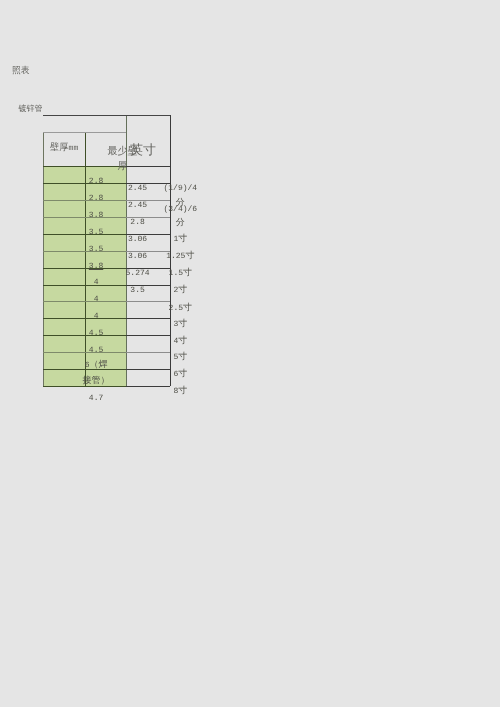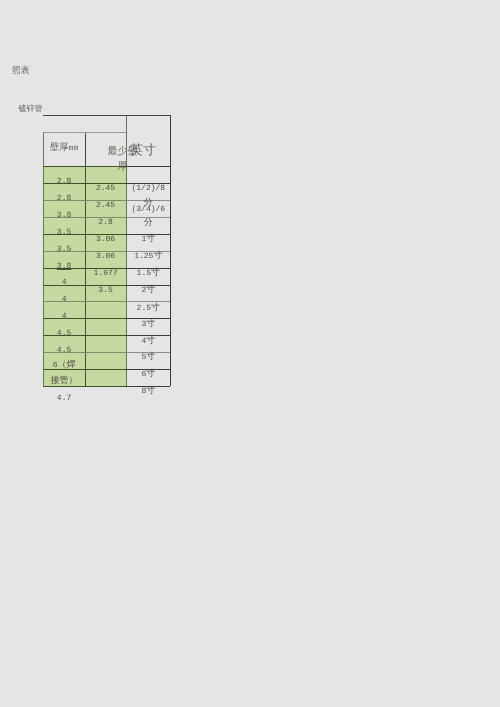--- a/index.html
+++ b/index.html
@@ -6,21 +6,21 @@
   *{-webkit-font-smoothing:antialiased;text-rendering:geometricPrecision;}
   body{width:500px;height:707px;font-family:"Liberation Serif",serif;}
   .page{position:relative;width:500px;height:707px;background:#e5e5e5;overflow:hidden;}
   .lbl{position:absolute;white-space:nowrap;line-height:1;color:#63635e;}
   #doc-title{left:11.9px;top:66.1px;font-size:8.8px;}
   #sheet-title{left:18.5px;top:104.9px;font-size:8px;}
   .fill{position:absolute;background:#c6d9a0;}
   .hl,.vl{position:absolute;}
   .vl{width:1px;}
   .run{position:absolute;text-align:center;white-space:nowrap;line-height:10px;color:#4e4e46;height:10px;
-        font-family:"Liberation Mono",monospace;font-size:8.0px;}
+        font-family:"Liberation Mono",monospace;font-size:8.0px;padding-left:32px;}
   .run .cj{font-family:"Liberation Serif",serif;font-size:9.0px;}
   .run.wrap{white-space:normal;word-break:break-all;height:auto;}
   .hcell{position:absolute;text-align:center;color:#63635e;line-height:1;white-space:nowrap;font-family:"Liberation Serif",serif;font-size:9px;}
   .hcell .cjk9{font-size:9.4px;}
   .hdr2{font-size:10px;line-height:15.2px;white-space:normal;word-break:break-all;}
   .unit{font-family:"Liberation Mono",monospace;font-size:8px;}
 </style>
 </head>
 <body>
 
@@ -83,23 +83,23 @@
     <div class="run mix" style="left:43.3px;width:41.5px;top:312.27px;">4</div>
     <div class="run mix" style="left:43.3px;width:41.5px;top:329.18px;">4.5</div>
     <div class="run mix" style="left:43.3px;width:41.5px;top:346.08px;">4.5</div>
     <div class="run mix wrap" style="left:49.3px;width:29.5px;top:357px;line-height:15.2px;">6<span class="cj">（焊接管）</span></div>
     <div class="run mix" style="left:43.3px;width:41.5px;top:393.6px;">4.7</div>
     <div class="run mix" style="left:84.8px;width:41.5px;top:184.41px;">2.45</div>
     <div class="run mix" style="left:84.8px;width:41.5px;top:201.32px;">2.45</div>
     <div class="run mix" style="left:84.8px;width:41.5px;top:218.22px;">2.8</div>
     <div class="run mix" style="left:84.8px;width:41.5px;top:235.13px;">3.06</div>
     <div class="run mix" style="left:84.8px;width:41.5px;top:252.04px;">3.06</div>
-    <div class="run mix" style="left:84.8px;width:41.5px;top:268.95px;">1.977</div>
+    <div class="run mix" style="left:84.8px;width:41.5px;top:268.95px;">5.274</div>
     <div class="run mix" style="left:84.8px;width:41.5px;top:285.85px;">3.5</div>
-    <div class="run mix" style="left:126.3px;width:44px;top:184.1px;">(1/2)/8</div>
+    <div class="run mix" style="left:126.3px;width:44px;top:184.1px;">(1/9)/4</div>
     <div class="run mix" style="left:126.3px;width:44px;top:196.7px;"><span class="cj">分</span></div>
     <div class="run mix" style="left:126.3px;width:44px;top:204.7px;">(3/4)/6</div>
     <div class="run mix" style="left:126.3px;width:44px;top:216.6px;"><span class="cj">分</span></div>
     <div class="run mix" style="left:126.3px;width:44px;top:232.9px;">1<span class="cj">寸</span></div>
     <div class="run mix" style="left:126.3px;width:44px;top:250.1px;">1.25<span class="cj">寸</span></div>
     <div class="run mix" style="left:126.3px;width:44px;top:267.1px;">1.5<span class="cj">寸</span></div>
     <div class="run mix" style="left:126.3px;width:44px;top:283.6px;">2<span class="cj">寸</span></div>
     <div class="run mix" style="left:126.3px;width:44px;top:301.5px;">2.5<span class="cj">寸</span></div>
     <div class="run mix" style="left:126.3px;width:44px;top:317.6px;">3<span class="cj">寸</span></div>
     <div class="run mix" style="left:126.3px;width:44px;top:334.6px;">4<span class="cj">寸</span></div>

